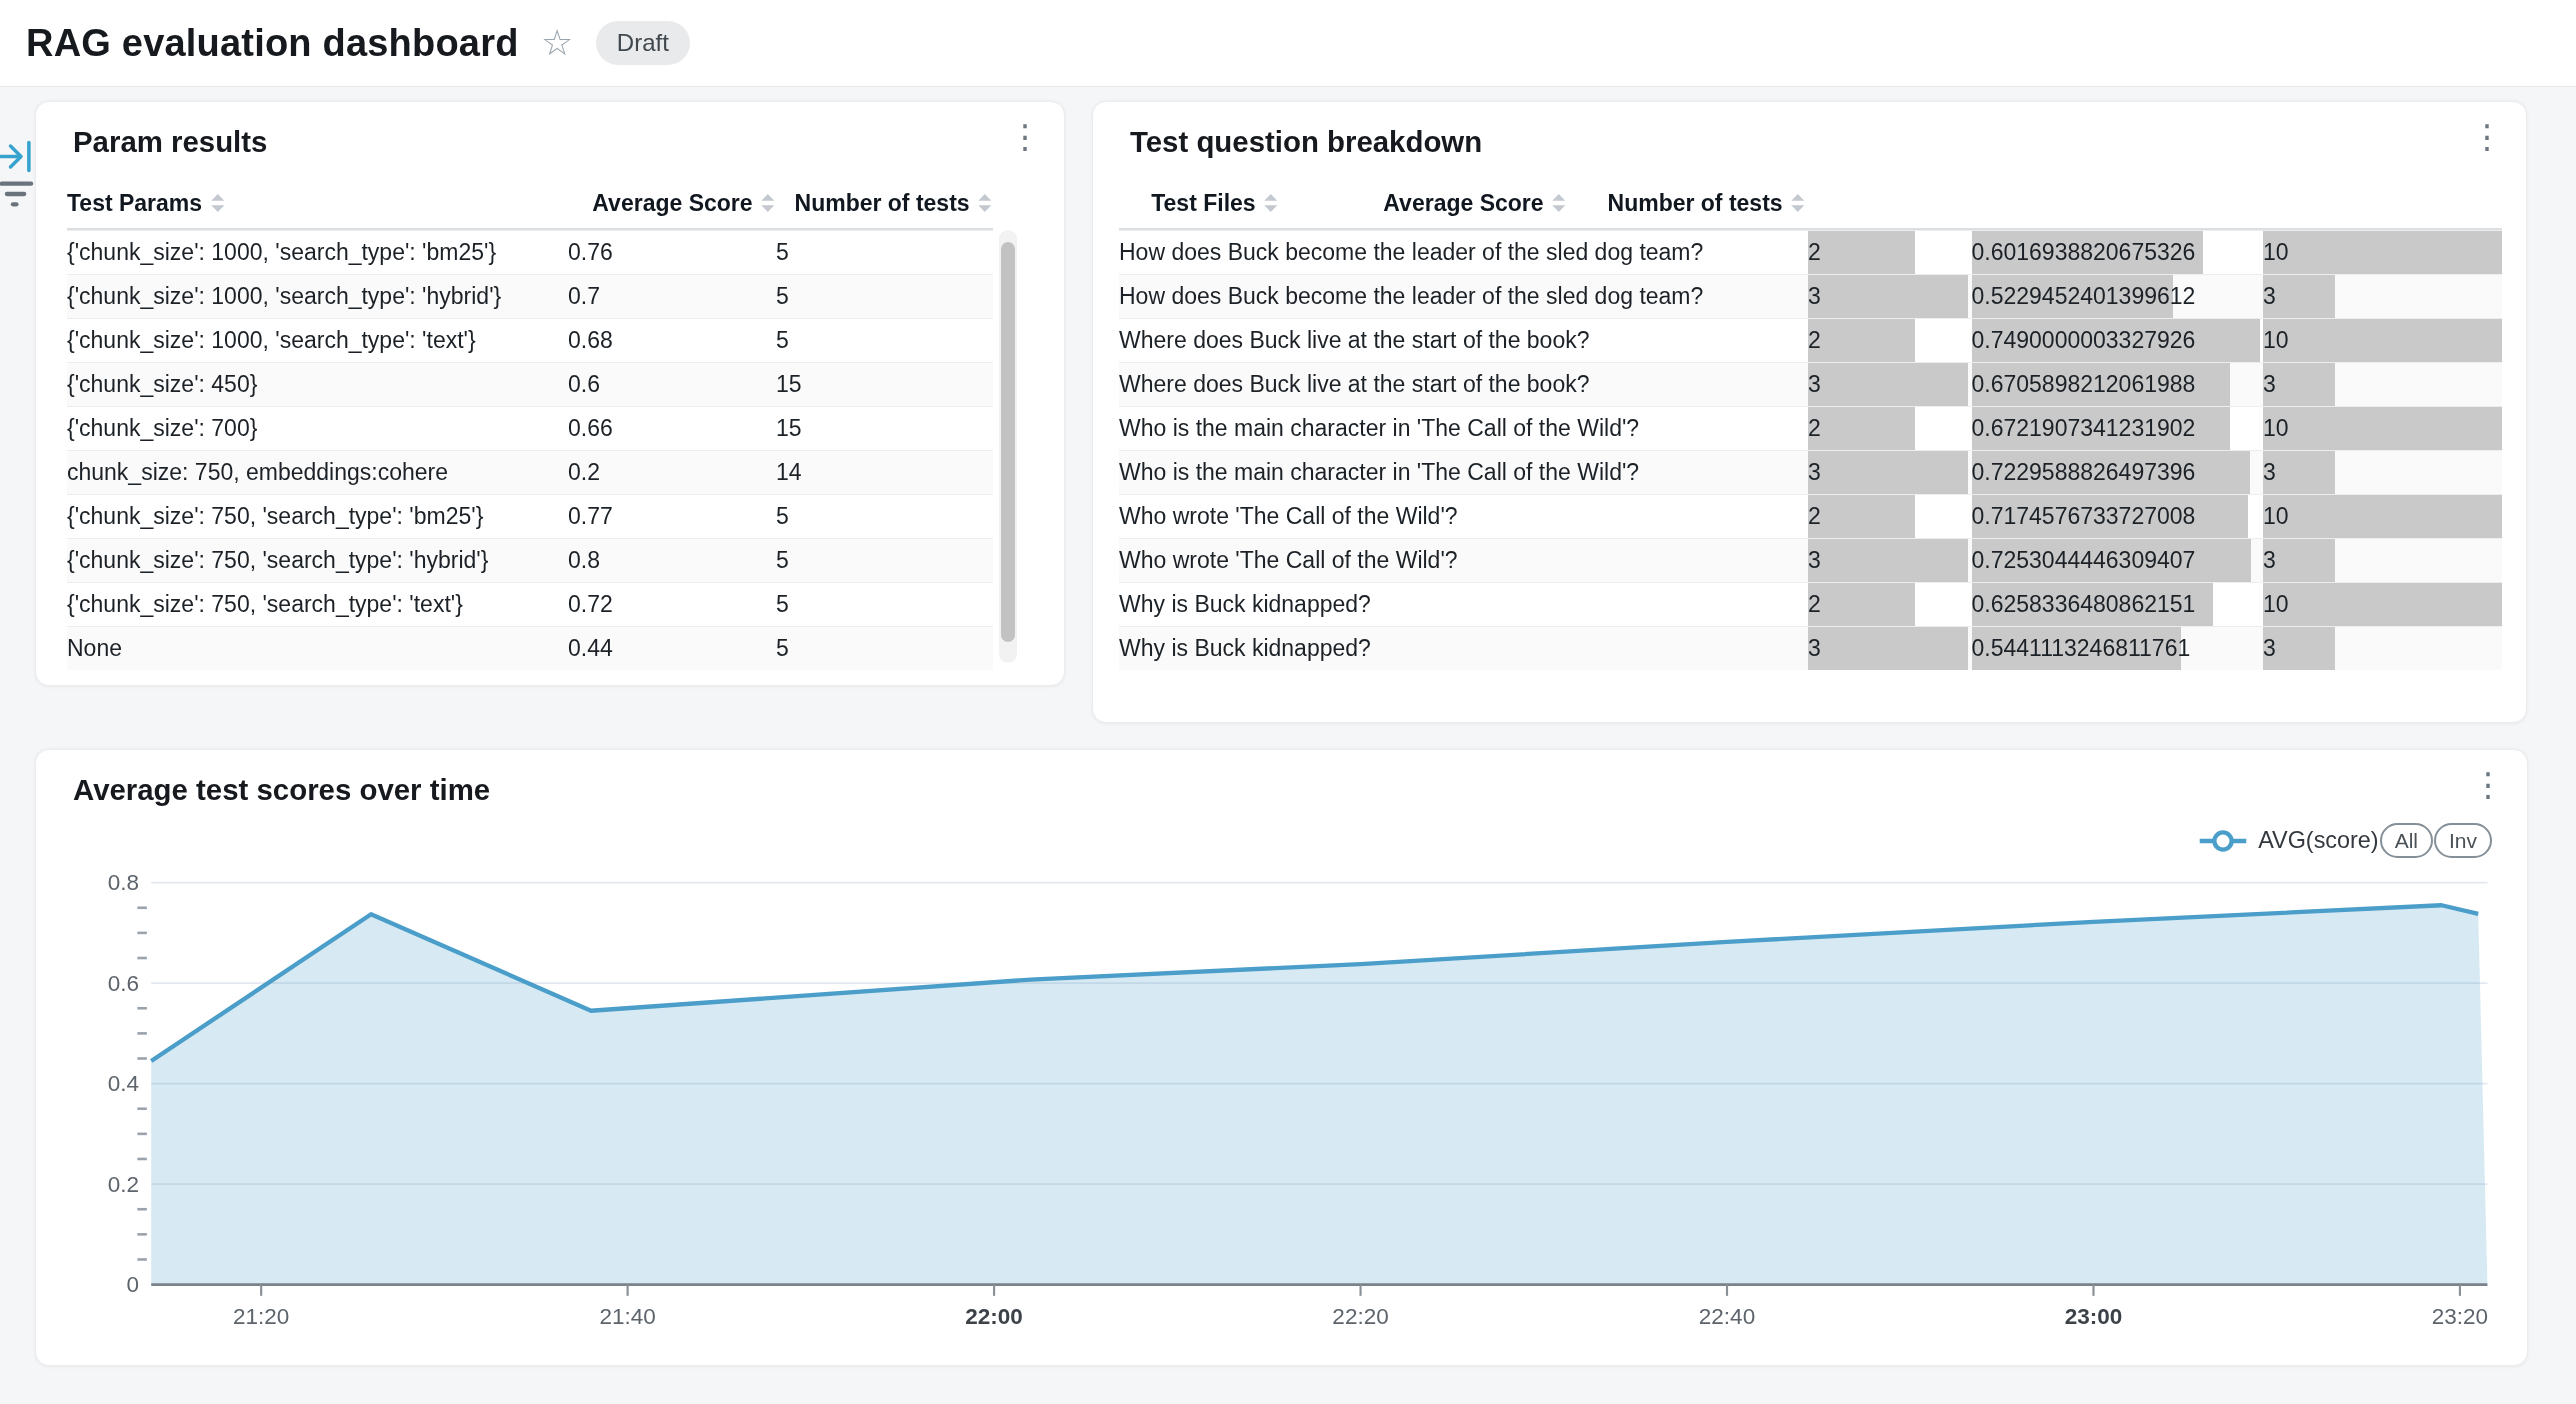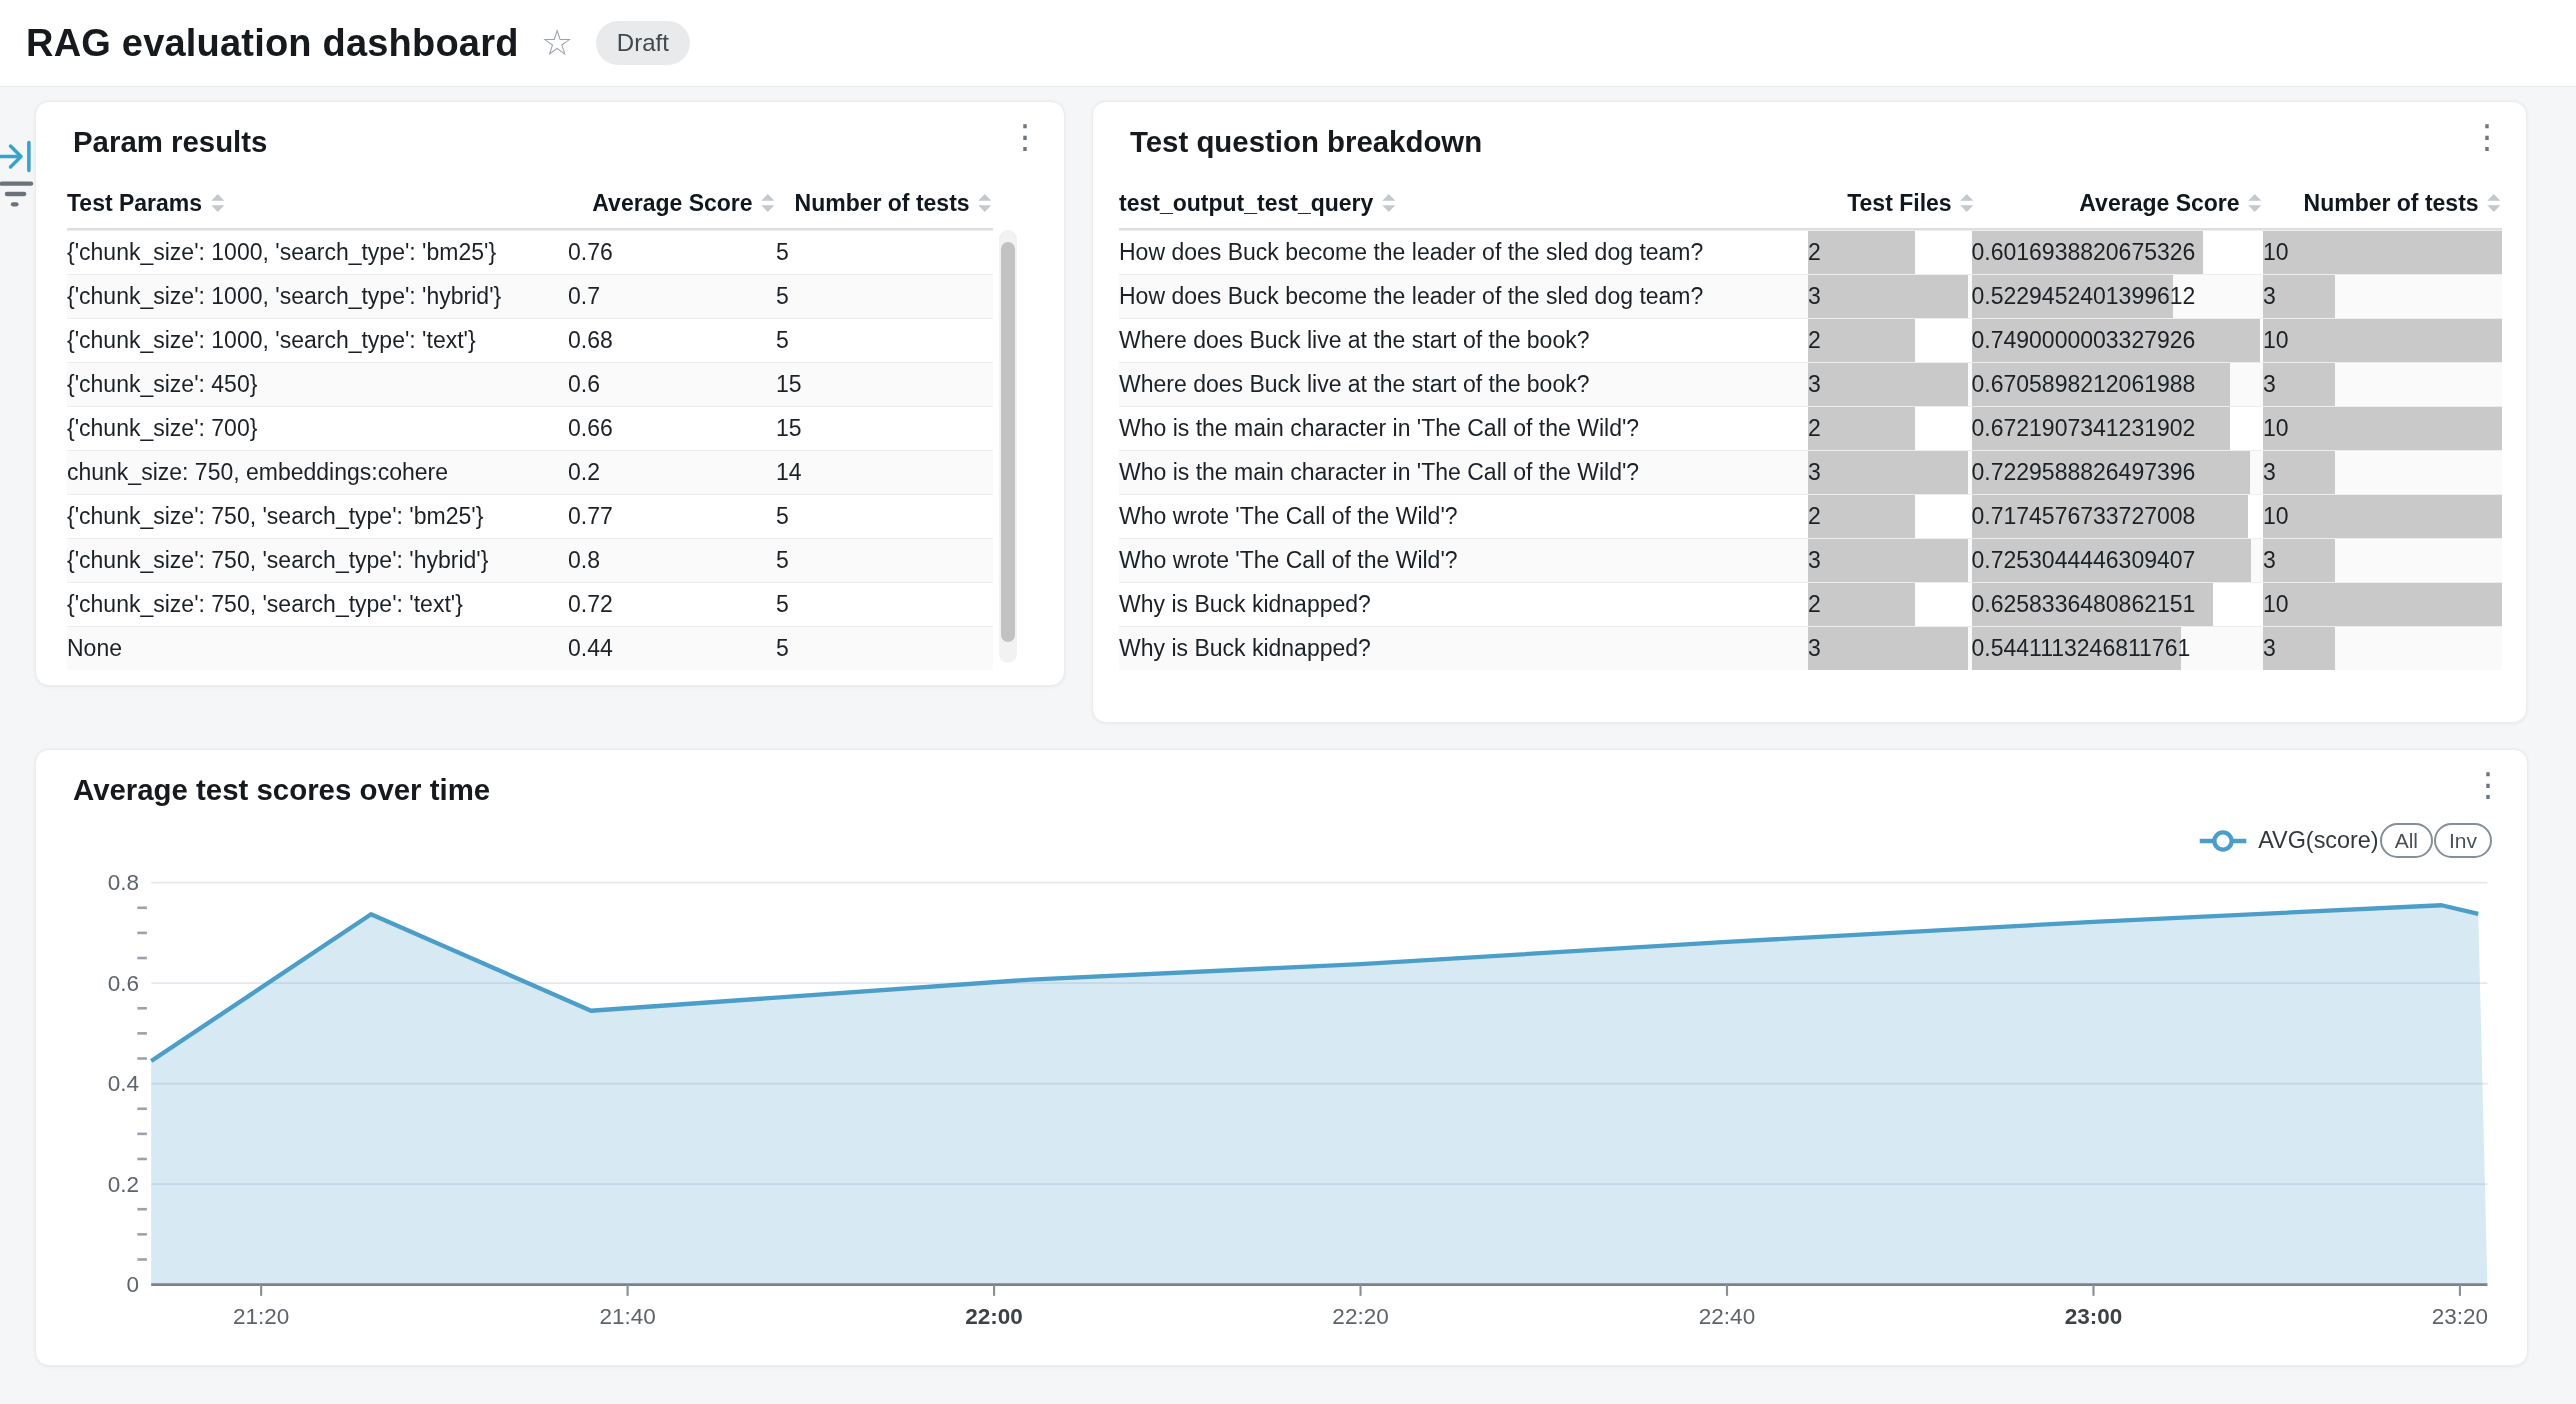--- a/index.html
+++ b/index.html
@@ -191,27 +191,20 @@
   <div class="vscroll">
       <div class="thumb"></div>
     </div>
 </div>
 
 <div class="card" id="card-qb">
   <div class="card-title">Test question breakdown</div>
   <div class="kebab">⋮</div>
   <div class="tbl" id="qb-table">
       <div class="t-head">
-        <div class="hcell cell q-c0 c-left">
-          <span>test_output_test_query</span>
-          <svg width="15.6" height="20" viewBox="0 0 18 23" class="sort-svg">
-            <polygon points="9,1 16.5,9 1.5,9" fill="#c3c9cf"></polygon>
-            <polygon points="1.5,14 16.5,14 9,22" fill="#c3c9cf"></polygon>
-          </svg>
-        </div>
         <div class="hcell cell q-c1 c-right">
           <span>Test Files</span>
           <svg width="15.6" height="20" viewBox="0 0 18 23" class="sort-svg">
             <polygon points="9,1 16.5,9 1.5,9" fill="#c3c9cf"></polygon>
             <polygon points="1.5,14 16.5,14 9,22" fill="#c3c9cf"></polygon>
           </svg>
         </div>
         <div class="hcell cell q-c2 c-right">
           <span>Average Score</span>
           <svg width="15.6" height="20" viewBox="0 0 18 23" class="sort-svg">

